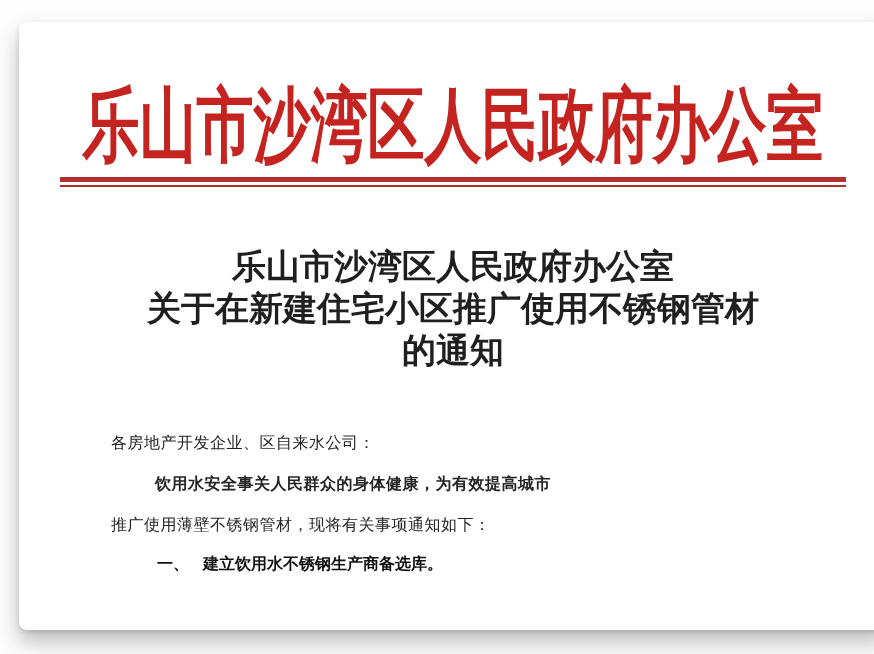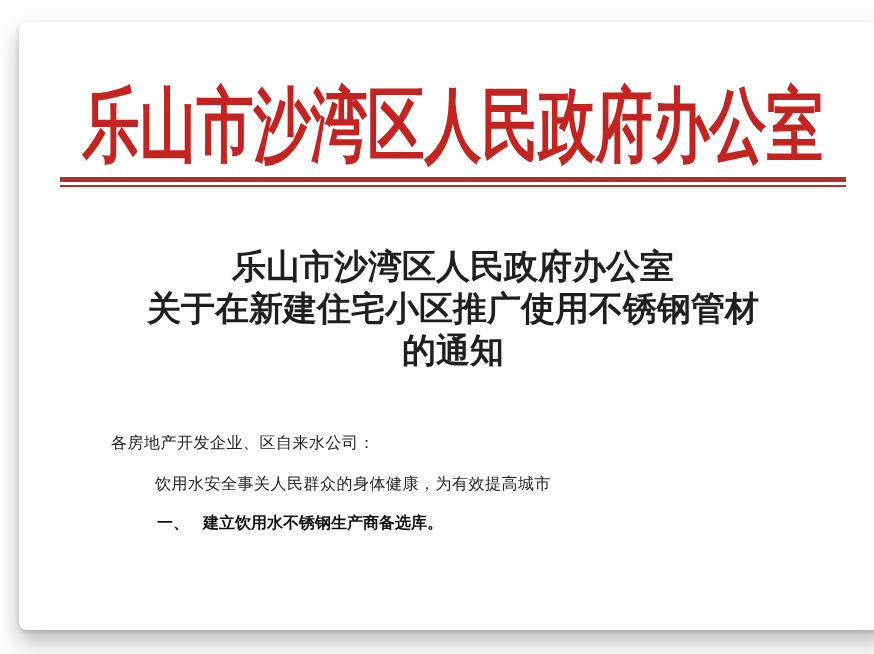--- a/index.html
+++ b/index.html
@@ -62,21 +62,21 @@
   
   .doc-body{
     margin-top:50px;
     padding:0 70px 0 92px;
     font-size:16px;
     letter-spacing:0.5px;
     line-height:41px;
     color:var(--body-black);
   }
   .line{white-space:nowrap;}
-  .indent{padding-left:44px;}
+  .indent{padding-left:44px;font-weight:bold;}
   .item-line{
     padding-left:46px;
     font-family:Liberation Mono, monospace;
     font-weight:700;
     color:#111;
     letter-spacing:0px;
   }
   .item-number{display:inline-block;margin-right:14px;}
 </style>
 </head>
@@ -93,18 +93,19 @@
 
   <div class="doc-title">
     <div class="line">乐山市沙湾区人民政府办公室</div>
     <div class="line">关于在新建住宅小区推广使用不锈钢管材</div>
     <div class="line">的通知</div>
   </div>
 
   <div class="doc-body">
     <div class="line">各房地产开发企业、区自来水公司：</div>
     <div class="line indent">饮用水安全事关人民群众的身体健康，为有效提高城市</div>
+    <div class="line">推广使用薄壁不锈钢管材，现将有关事项通知如下：</div>
     <div class="line item-line">
       <span class="item-number">一、</span><span>建立饮用水不锈钢生产商备选库。</span>
     </div>
   </div>
 
 </div>
 
 </body></html>

